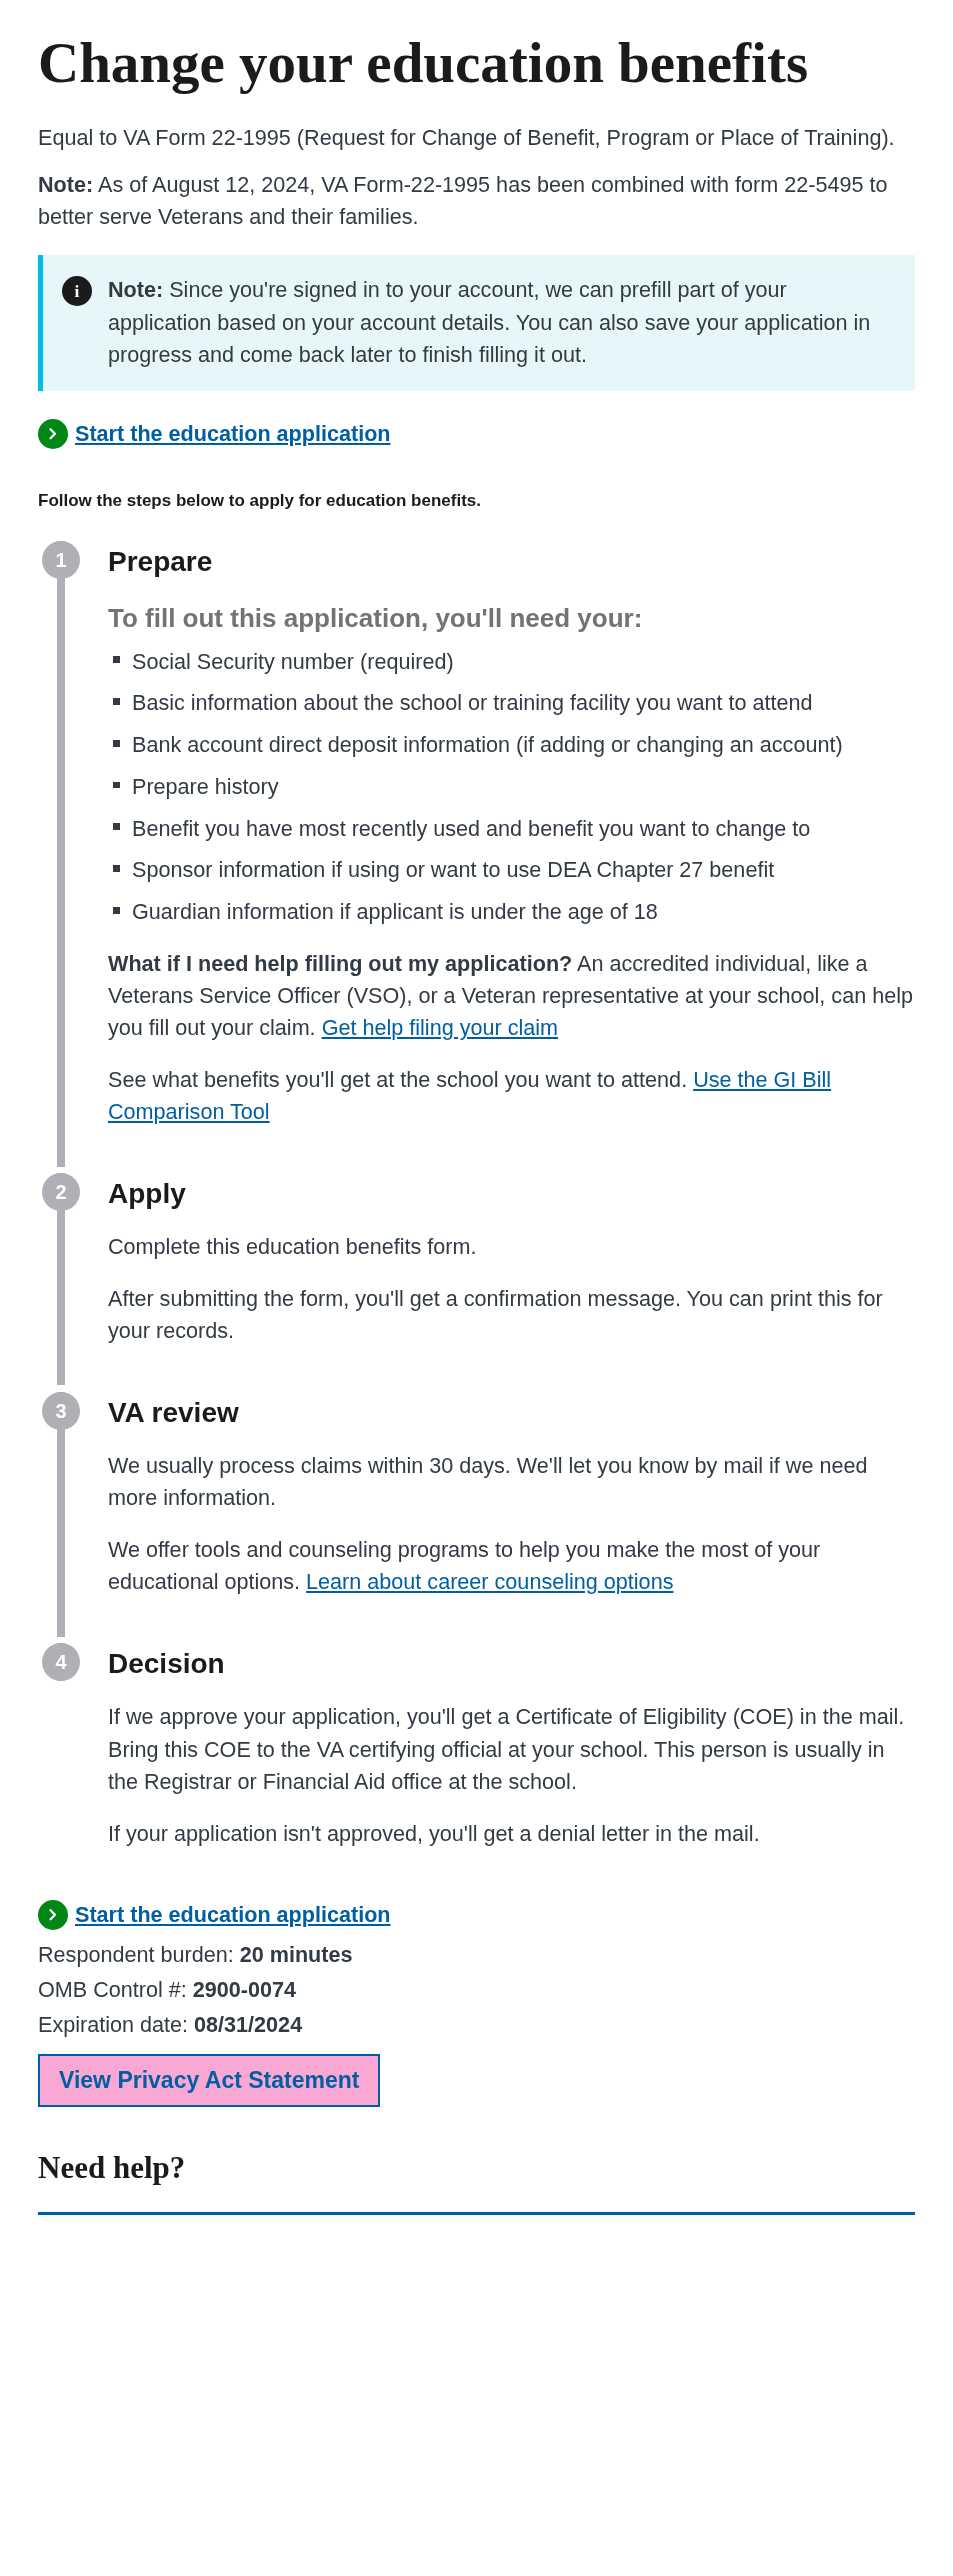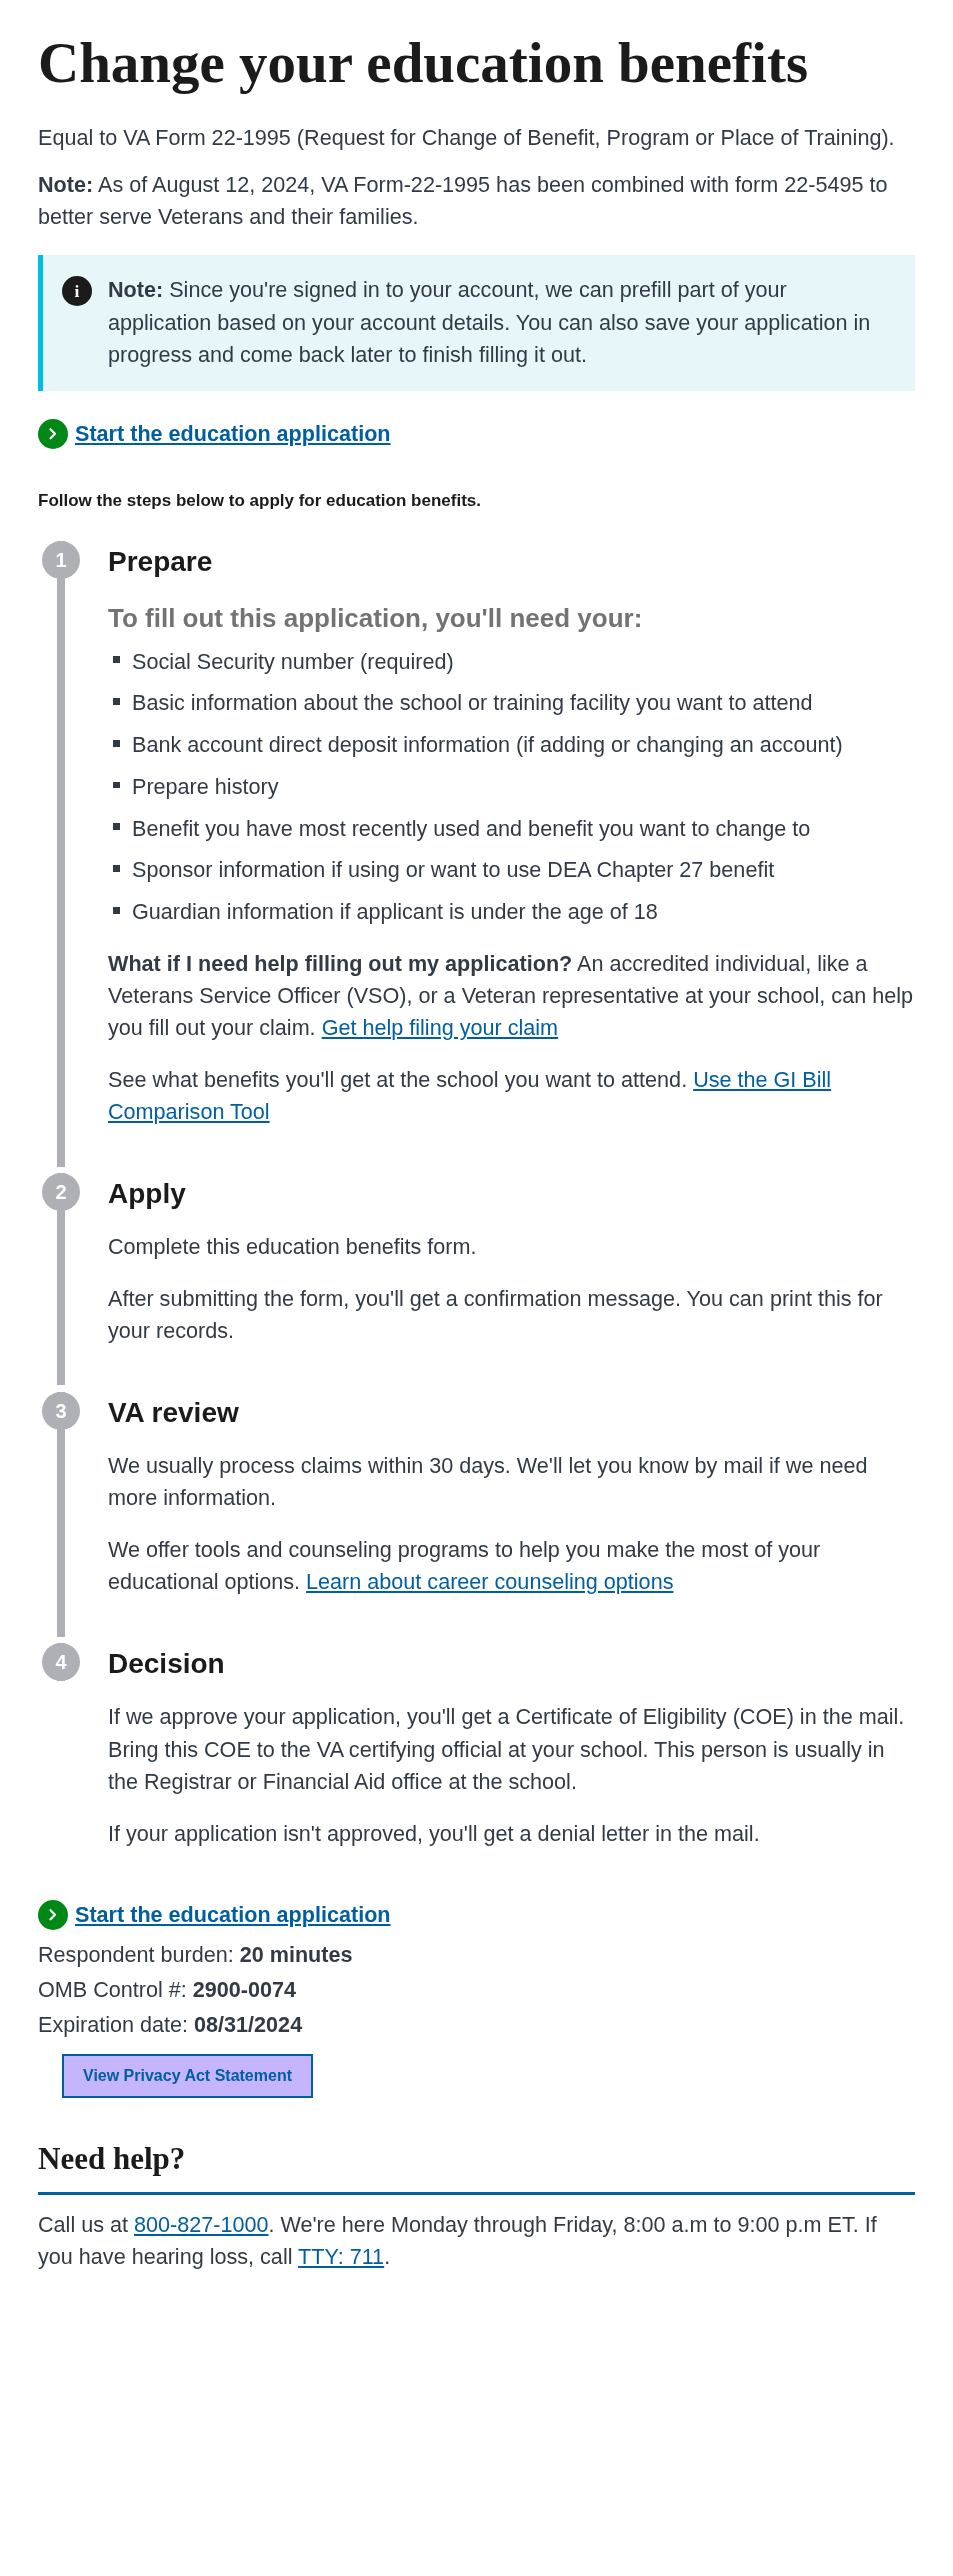--- a/index.html
+++ b/index.html
@@ -129,35 +129,34 @@
     position: absolute;
     left: 5.4px; top: 10.8px;
     width: 6.7px; height: 6.7px;
     background: #323a45;
   }
   .meta { margin: 2.7px 0; }
   .privacy-btn {
     display: inline-block;
     border: 2px solid #005ea2;
     color: #005ea2;
-    background: #c4b5fd;
-    font-weight: 700;
-    font-size: 16px;
+    background: #f9a8d4;
+    font-weight: 700;
+    font-size: 23px;
     padding: 10.8px 19px;
     margin-top: 9.4px;
     cursor: pointer;
-    margin-left: 24px;
   }
   h2.need-help {
     font-family: Georgia, serif;
     font-size: 31px;
     font-weight: 700;
     color: #1b1b1b;
     margin: 38px 0 0 0;
-    padding-bottom: 10px;
+    padding-bottom: 21px;
     border-bottom: 3.4px solid #005ea2;
   }
   .help-text { margin-top: 13.5px; }
   .bottom-block { margin-top: 49px; }
 </style>
 </head>
 <body>
 
 <h1>Change your education benefits</h1>
 
@@ -251,17 +250,14 @@
   </p>
   <p class="meta">
     <span>OMB Control #: </span><span class="bold">2900-0074</span>
   </p>
   <p class="meta">
     <span>Expiration date: </span><span class="bold">08/31/2024</span>
   </p>
   <button class="privacy-btn">View Privacy Act Statement</button>
 
   <h2 class="need-help">Need help?</h2>
-  <p class="help-text">
-    <span>Call us at </span><a href="#" class="phone-link">800-827-1000</a><span>. We're here Monday through Friday, 8:00 a.m to 9:00 p.m ET. If you have hearing loss, call </span><a href="#" class="phone-link">TTY: 711</a><span>.</span>
-  </p>
 </div>
 
 
 </body></html>

